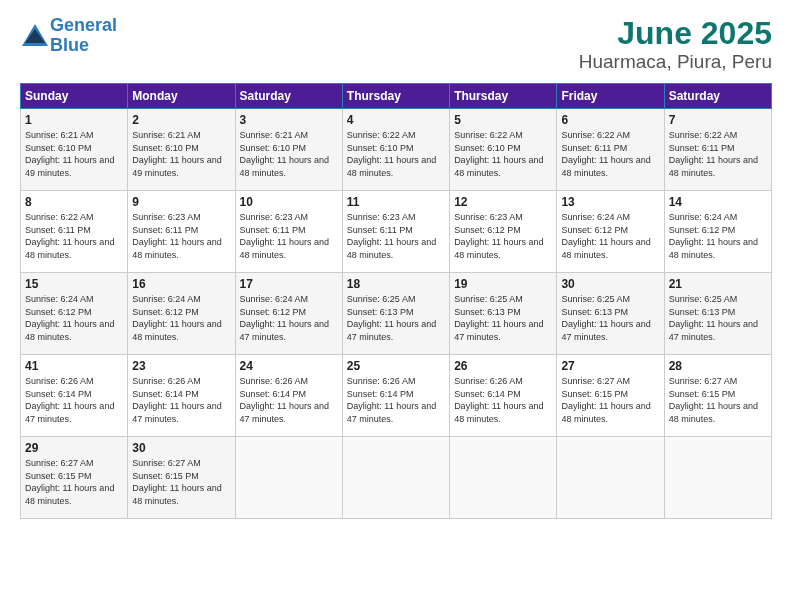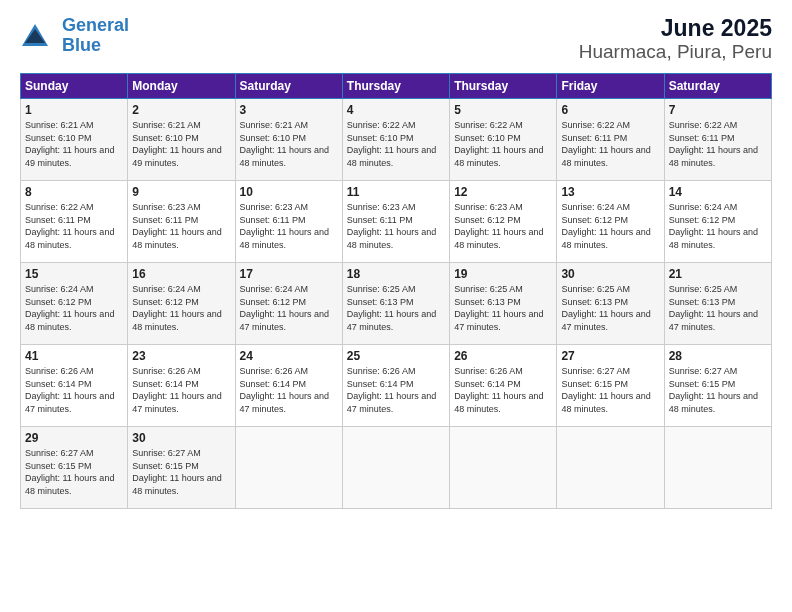--- a/index.html
+++ b/index.html
@@ -16,42 +16,42 @@
     }
     .header {
       display: flex;
       align-items: flex-start;
       justify-content: space-between;
       margin-bottom: 10px;
     }
     .logo {
       display: flex;
       align-items: center;
-      gap: 12px;
+      gap: 0;
     }
     .logo-text {
       font-size: 18px;
       font-weight: bold;
       color: #1a3a5c;
       line-height: 1.1;
     }
     .logo-text span {
       color: #2e7bbd;
     }
     .logo-icon {
       width: 30px;
       height: 30px;
     }
     .title-block {
       text-align: right;
     }
     .month-title {
-      font-size: 23px;
-      font-weight: bold;
-      color: #0f172a;
+      font-size: 32px;
+      font-weight: bold;
+      color: #0f766e;
       line-height: 1.1;
     }
     .subtitle {
       font-size: 19px;
       color: #555;
     }
     table {
       width: 100%;
       border-collapse: collapse;
       table-layout: fixed;

